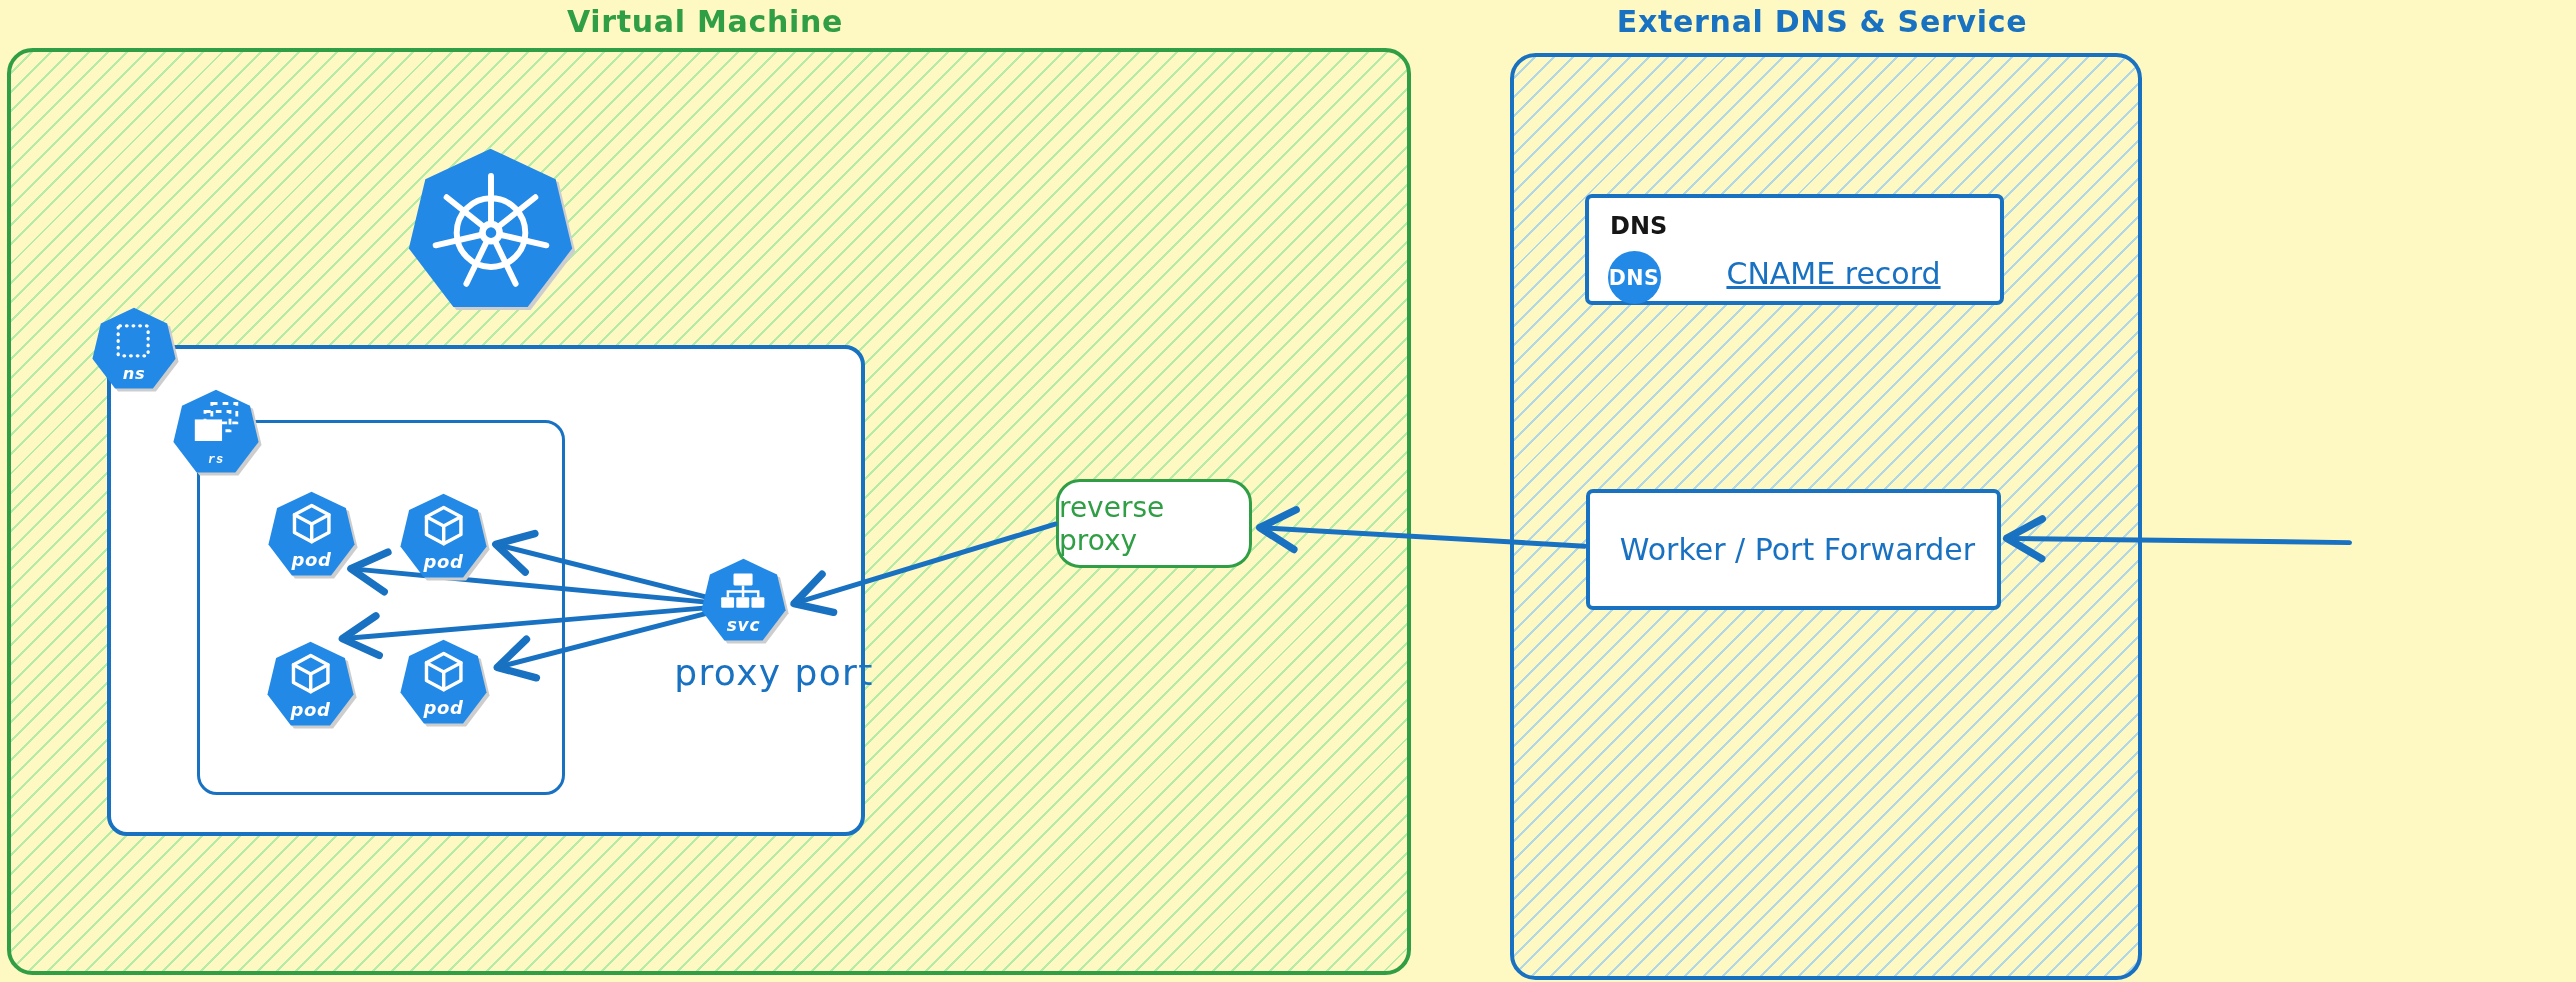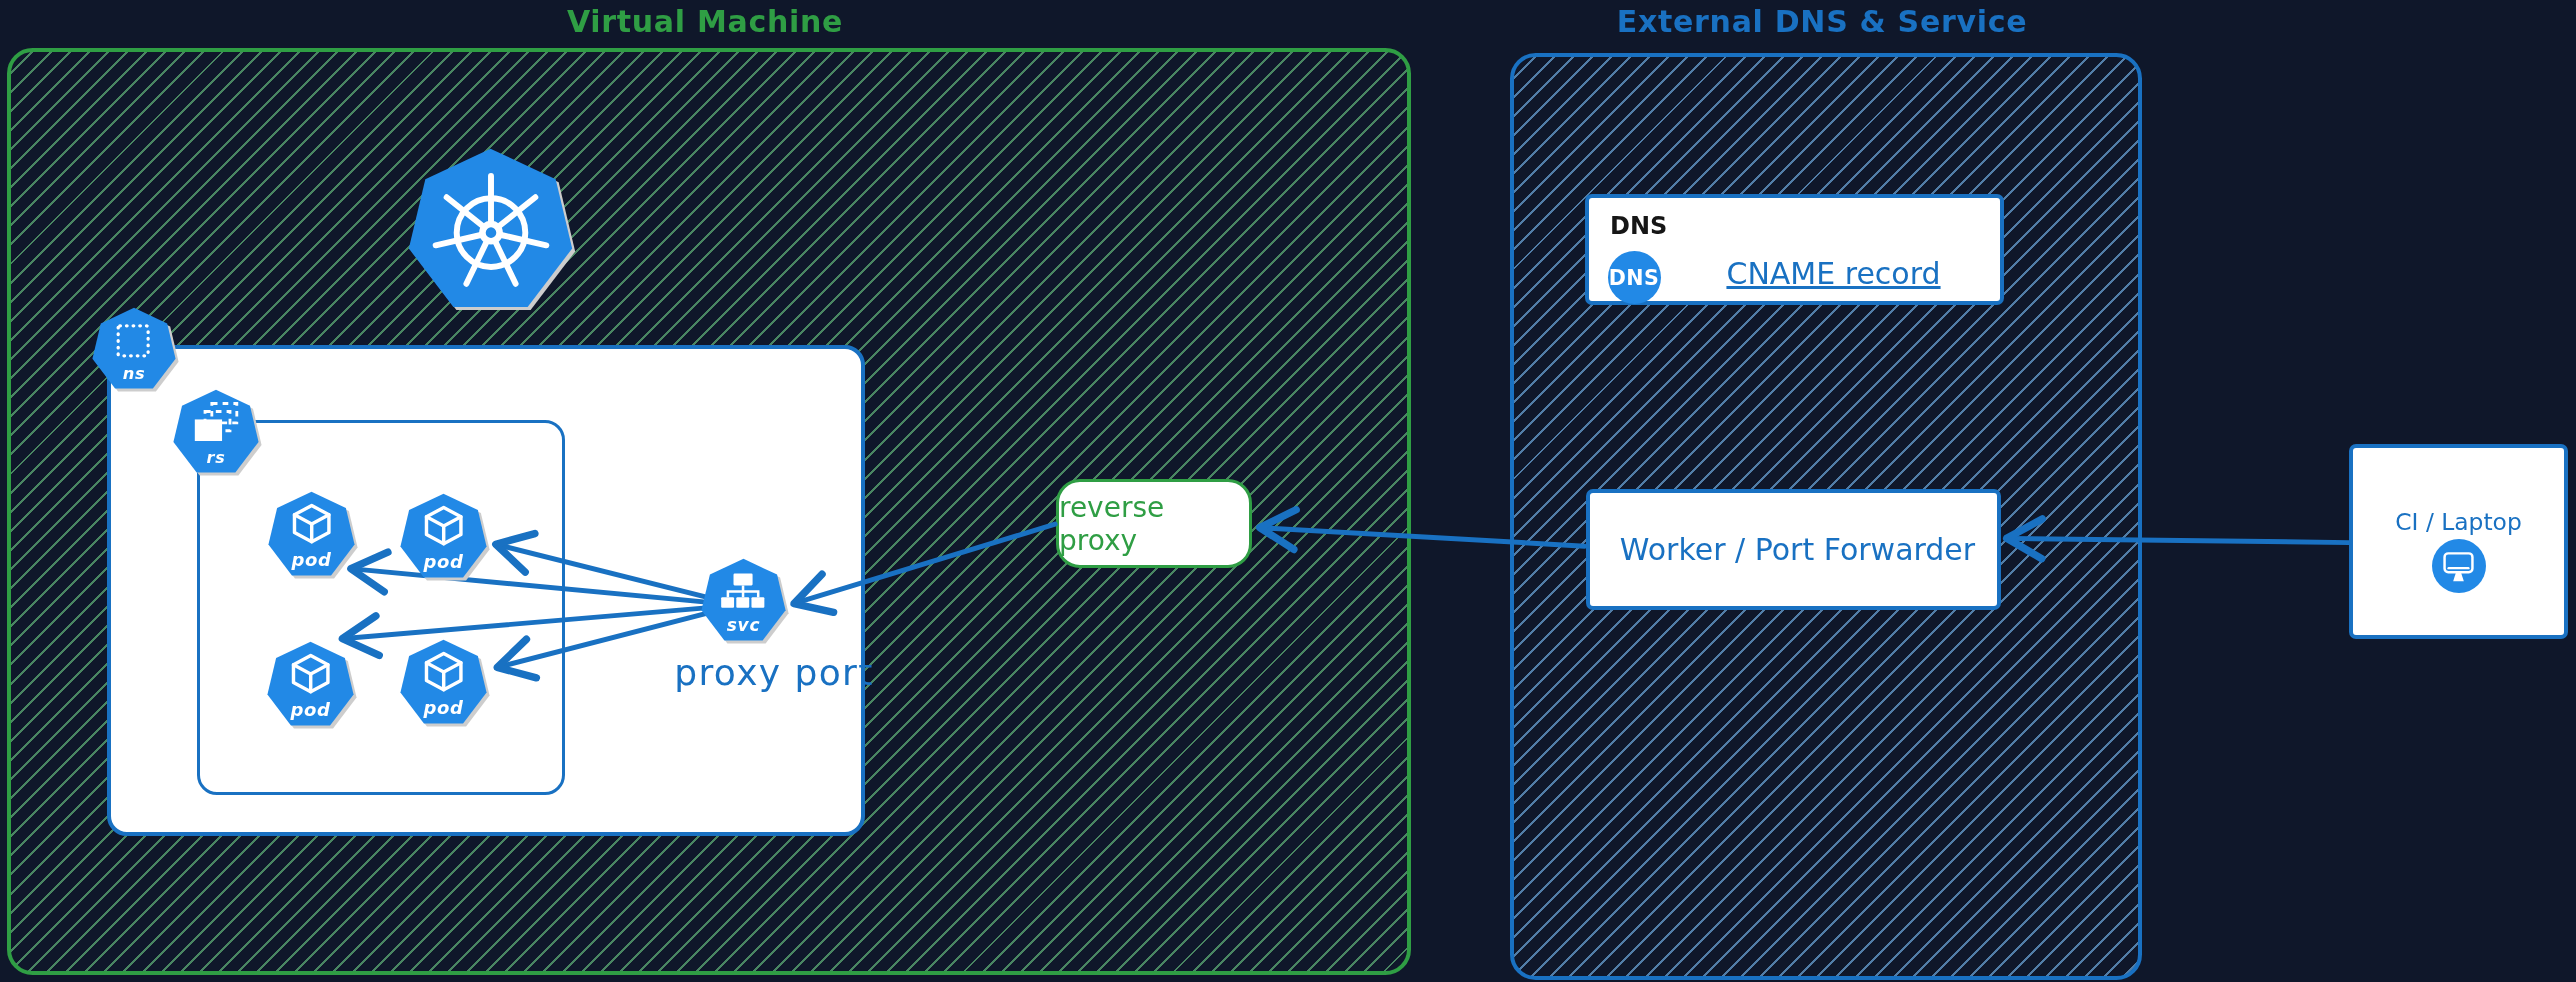--- a/index.html
+++ b/index.html
@@ -1,16 +1,16 @@
 <!DOCTYPE html>
 <html style="font-size:11.4px"><head>
 <meta charset="utf-8">
 <style>
   html,body{margin:0;padding:0;background:#ffffff;}
-  .canvas{position:relative;width:2576px;height:983px;background:#0f172a;overflow:hidden;
+  .canvas{position:relative;width:2576px;height:983px;background:#fef9c3;overflow:hidden;
           font-family:"DejaVu Sans",sans-serif;}
 
   
   .group{position:absolute;border-radius:25.6px;z-index:0;}
   .group.green{border:4.3px solid #2f9e44;
     background:repeating-linear-gradient(135deg, rgba(121,224,144,0.55) 0 2.1px, transparent 2.1px 13.5px);}
   .group.blue{border:4.3px solid #1971c2;
     background:repeating-linear-gradient(135deg, rgba(126,193,250,0.6) 0 2.1px, transparent 2.1px 13.5px);}
 
   .group-title{position:absolute;z-index:1;text-align:center;font-size:30px;font-weight:600;
@@ -79,32 +79,20 @@
   <div class="wbox card dns-card" style="left:1585px;top:194px;width:419px;height:111px;">
     <span class="dns-tag">DNS</span>
     <span class="dns-badge">DNS</span>
     <span class="cname card-label">CNAME record</span>
   </div>
 
   <div class="wbox card flexc" style="left:1586px;top:489px;width:415px;height:121px;">
     <span class="card-label">Worker / Port Forwarder</span>
   </div>
 
-  <div class="wbox card" style="left:2349px;top:444px;width:219px;height:195px;">
-    <span class="ci-label">CI / Laptop</span>
-    <span class="ci-badge">
-      <svg viewBox="0 0 100 100" aria-hidden="true">
-        <g fill="none" stroke="#ffffff" stroke-width="6" stroke-linejoin="round" stroke-linecap="round">
-          <rect x="16" y="18" width="68" height="46" rx="9"></rect>
-          <line x1="26" y1="54" x2="74" y2="54"></line>
-        </g>
-        <path d="M44 64 L56 64 L63 86 L37 86 Z" fill="#ffffff"></path>
-      </svg>
-    </span>
-  </div>
 
   <svg class="arrows" width="2576" height="983" viewBox="0 0 3628 1384">
     <defs>
       <marker id="ah" markerWidth="10" markerHeight="10" refX="8.2" refY="5" orient="auto" markerUnits="strokeWidth">
         <path d="M1.5 1 L8.6 5 L1.5 9" fill="none" stroke="#1971c2" stroke-width="1.5" stroke-linecap="round" stroke-linejoin="round"></path>
       </marker>
     </defs>
     <g stroke="#1971c2" stroke-width="7" fill="none" stroke-linecap="round">
       <path d="M3309 764 L2829 758" marker-end="url(#ah)"></path>
       <path d="M2232 769 L1777 743" marker-end="url(#ah)"></path>
@@ -146,21 +134,21 @@
 
   <div class="hep-wrap" style="left:173px;top:389px;width:86px;height:86px;">
     <div class="hep">
       <svg class="glyph" viewBox="0 0 100 100" aria-hidden="true">
         <g fill="none" stroke="#ffffff" stroke-width="5" stroke-dasharray="10 9">
           <rect x="42" y="8" width="44" height="34"></rect>
           <rect x="30" y="22" width="44" height="34"></rect>
         </g>
         <rect x="12" y="36" width="48" height="38" fill="#ffffff"></rect>
       </svg>
-      <span class="hep-label" style="font-size:16px;">rs</span>
+      <span class="hep-label" style="font-size:12px;font-family:Liberation Mono, monospace;">rs</span>
     </div>
   </div>
 
   <div class="hep-wrap" style="left:268px;top:491px;width:87px;height:87px;">
     <div class="hep">
       <svg class="glyph" viewBox="0 0 100 100" aria-hidden="true">
         <g fill="none" stroke="#ffffff" stroke-width="6" stroke-linejoin="round" stroke-linecap="round">
           <polygon points="50,8 80,24 80,55 50,71 20,55 20,24"></polygon>
           <polyline points="20,24 50,40 80,24"></polyline>
           <line x1="50" y1="40" x2="50" y2="71"></line>

